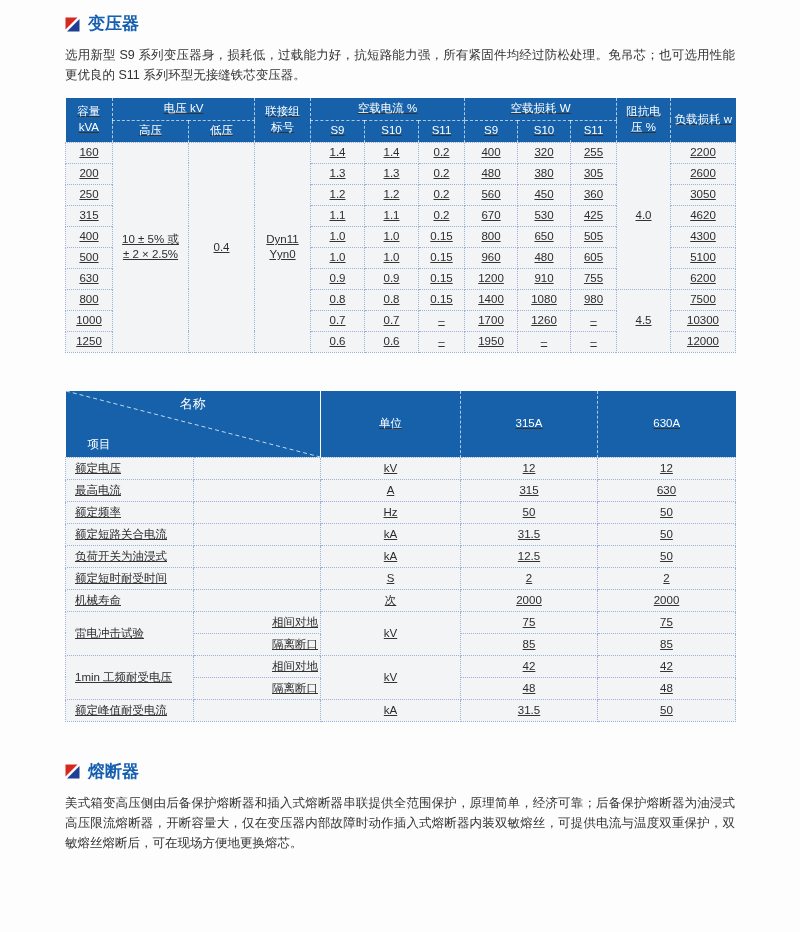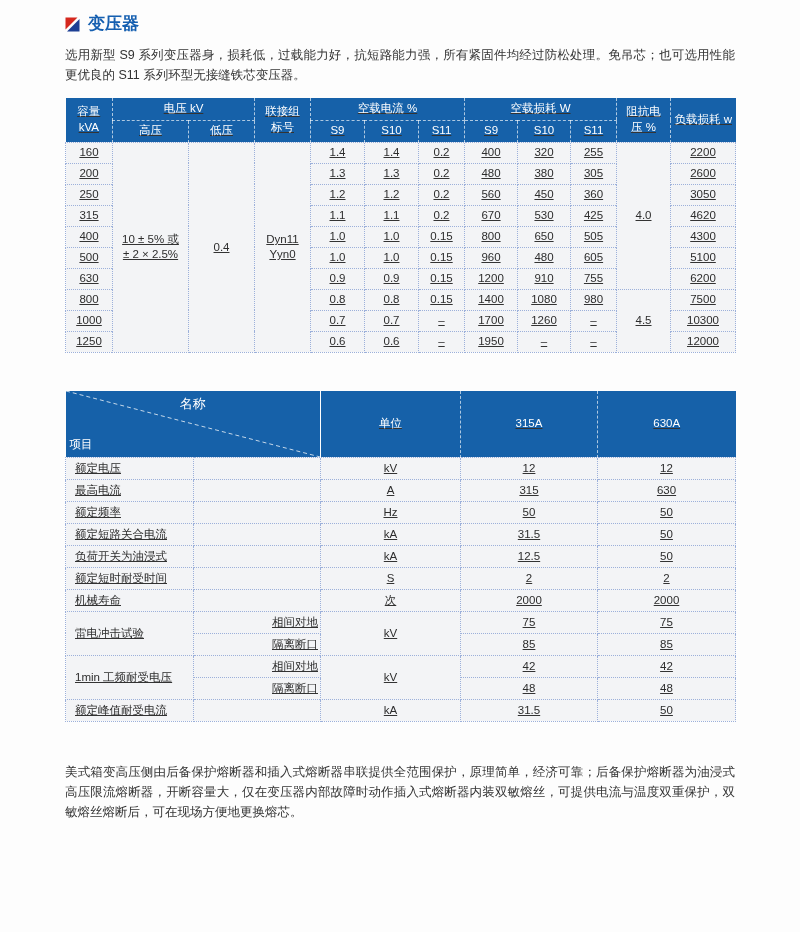--- a/index.html
+++ b/index.html
@@ -59,21 +59,21 @@
   .t2 td.label { text-align:left; padding-left:9px; }
   .t2 td.sub   { text-align:right; padding-left:22px; }
 
   th.diag { position:relative; height:40px; padding:0; }
   th.diag svg { position:absolute; left:0; top:0; width:100%; height:100%; display:block; }
   th.diag .diag-name {
     position:absolute; top:4px; left:0; width:100%;
     text-align:center; font-size:13px;
   }
   th.diag .diag-item {
-    position:absolute; bottom:4px; left:4px; font-size:11.5px;
+    position:absolute; bottom:4px; left:22px; font-size:11.5px;
   }
 
   .gap-after-table { height:38px; }
   .gap-after-table2 { height:40px; }
 </style>
 </head>
 <body>
 
 <div class="page">
 
@@ -345,16 +345,23 @@
             <td>31.5</td>
             <td>50</td>
           </tr>
         </tbody>
     </table>
   </div>
 
   <div class="gap-after-table2"></div>
 
   <div>
+    <h2 class="section-title">
+      <svg class="bullet" viewBox="0 0 15 15" aria-hidden="true">
+        <polygon points="0.5,0.5 12.5,0.5 0.5,12.5" fill="#D5281E"></polygon>
+        <polygon points="14.5,2 14.5,14.5 2,14.5" fill="#1D3F94"></polygon>
+      </svg>
+      <span>熔断器</span>
+    </h2>
     <p class="desc">美式箱变高压侧由后备保护熔断器和插入式熔断器串联提供全范围保护，原理简单，经济可靠；后备保护熔断器为油浸式高压限流熔断器，开断容量大，仅在变压器内部故障时动作插入式熔断器内装双敏熔丝，可提供电流与温度双重保护，双敏熔丝熔断后，可在现场方便地更换熔芯。</p>
   </div>
 
 </div>
 
 </body></html>

